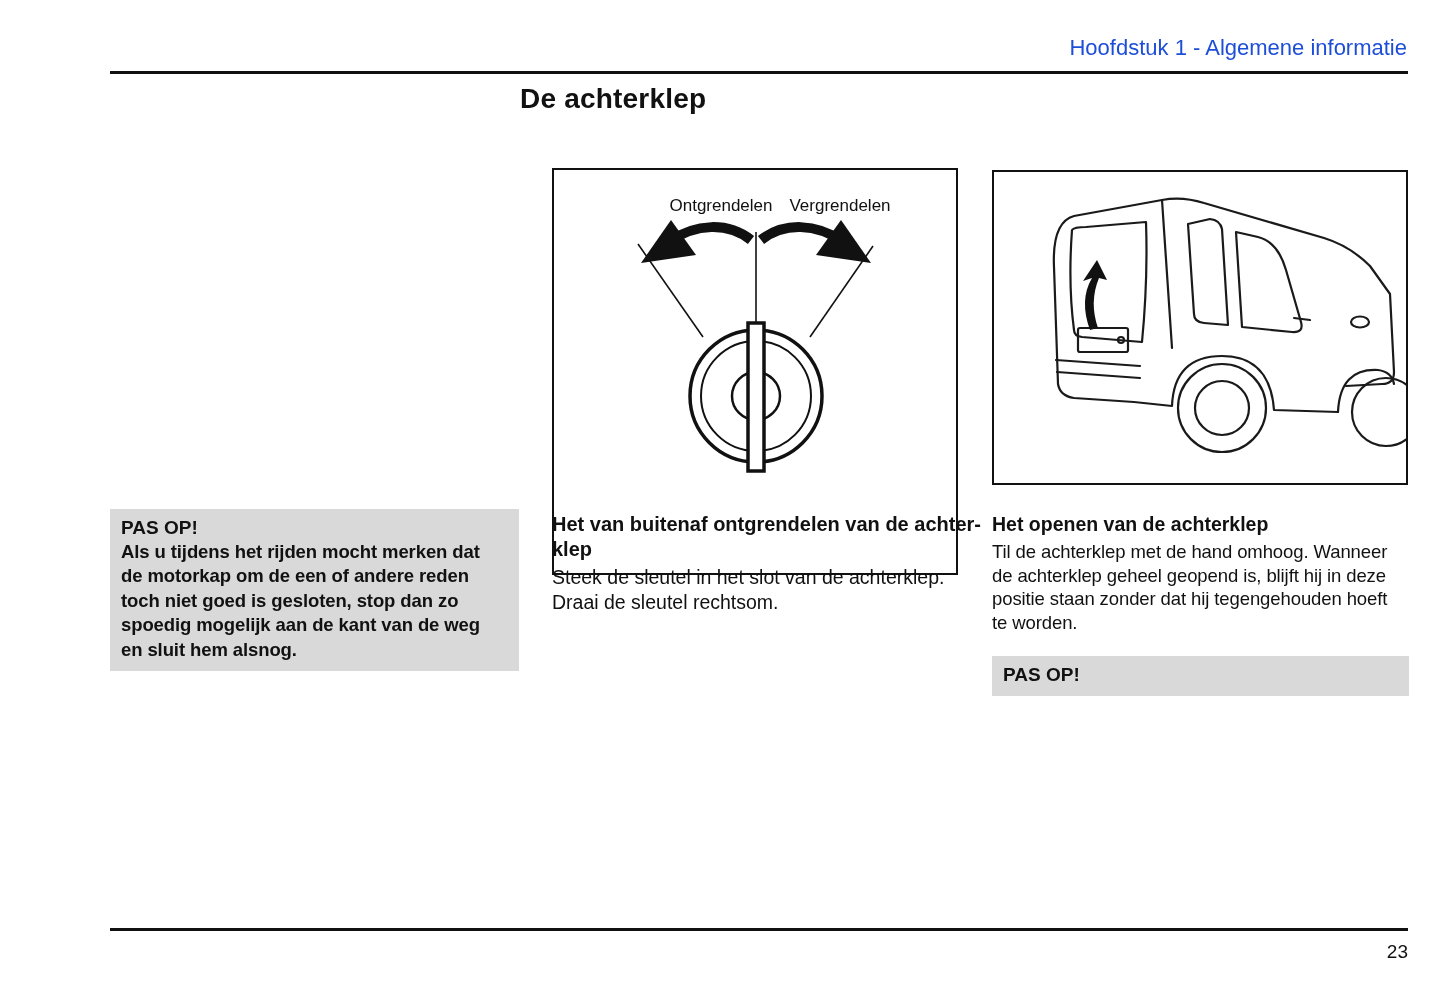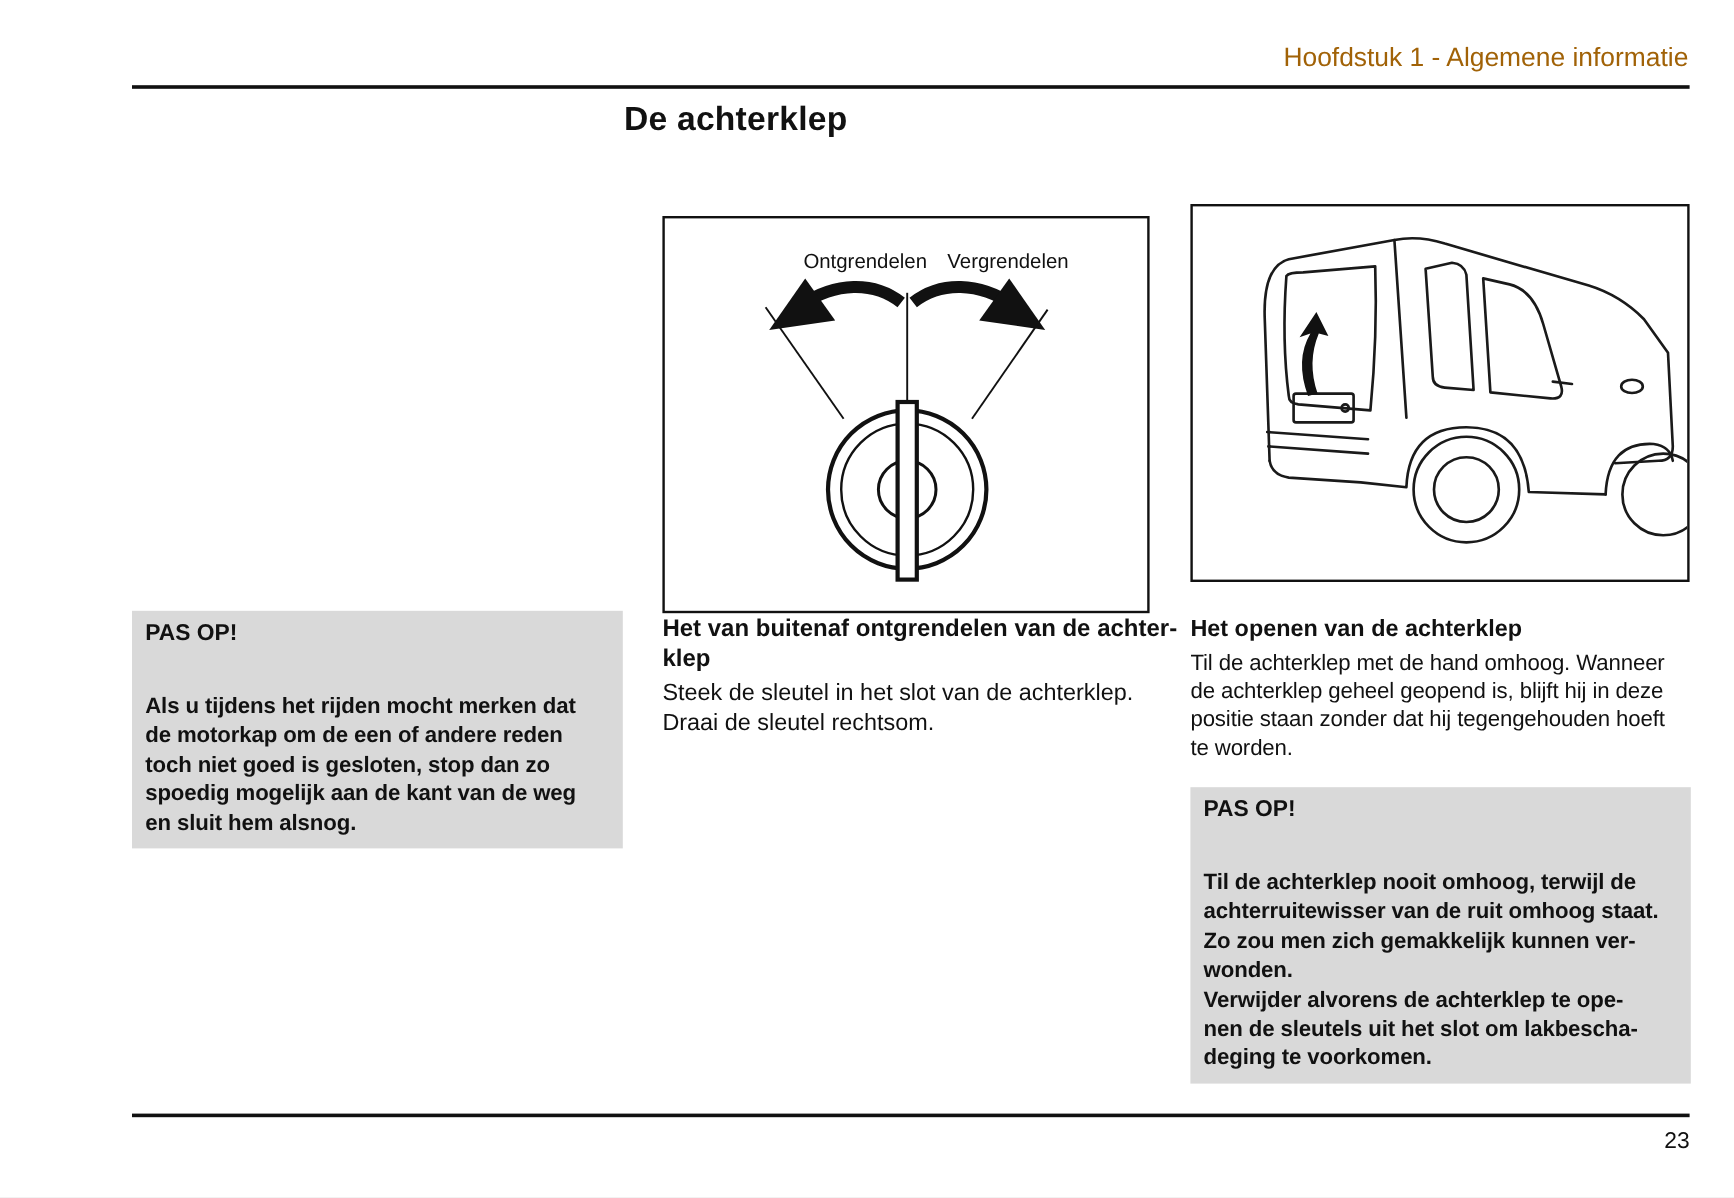--- a/index.html
+++ b/index.html
@@ -3,49 +3,49 @@
 <meta charset="utf-8">
 <style>
   * { margin:0; padding:0; box-sizing:border-box; }
   html,body { background:#e8e8e8; }
   body { font-family:"Liberation Sans", sans-serif; color:#111; }
   .page {
     position:relative; width:1445px; height:998px;
     background:#ffffff; overflow:hidden;
   }
   .abs { position:absolute; }
-  .chapter-header { font-size:22px; color:#a16207; white-space:nowrap; }
+  .chapter-header { font-size:22px; color:#1d4ed8; white-space:nowrap; }
   .rule { background:#111; }
   .page-title { font-size:28px; font-weight:bold; letter-spacing:0.2px; }
   .figure { border:2px solid #111; background:#fff; }
   .figure svg { display:block; }
   .col-heading { font-size:20px; font-weight:bold; line-height:25px; white-space:pre; }
   .col-body { font-size:19.5px; line-height:25px; white-space:pre; margin-top:3px; }
   .col-right .col-heading { font-size:19.5px; }
   .col-right .col-body { font-size:18.5px; line-height:23.5px; letter-spacing:-0.1px; }
   .warn {
     background:#d9d9d9;
     padding:7px 10px 9px 11px;
   }
   .warn-title { font-size:19px; font-weight:bold; line-height:24px; }
-  .warn-lines { font-size:18.5px; font-weight:bold; line-height:24.4px; white-space:pre; letter-spacing:-0.1px;margin-top:36px; }
+  .warn-lines { font-size:18.5px; font-weight:bold; line-height:24.4px; white-space:pre; letter-spacing:-0.1px; }
   .page-number { font-size:19px; }
   svg text { font-family:"Liberation Sans", sans-serif; }
 </style>
 </head>
 <body>
 
 <div class="page">
 
   <div class="abs chapter-header" style="right:38px; top:35px;">Hoofdstuk 1 - Algemene informatie</div>
   <div class="abs rule" style="left:110px; top:71px; width:1298px; height:3px;"></div>
 
   <div class="abs page-title" style="left:520px; top:83px;">De achterklep</div>
 
-  <div class="abs figure" style="left:552px; top:180px; width:406px; height:331px;">
+  <div class="abs figure" style="left:552px; top:168px; width:406px; height:407px;">
     <svg width="402" height="311" viewBox="0 0 402 311">
 
       <text x="167" y="41" font-size="17" text-anchor="middle" fill="#111">Ontgrendelen</text>
       <text x="286" y="41" font-size="17" text-anchor="middle" fill="#111">Vergrendelen</text>
 
       <g>
         <path d="M197,70 C174,52 142,53 114,72" stroke="#111" stroke-width="10" fill="none"></path>
         <polygon points="117,50 87,93 142,85" fill="#111"></polygon>
       </g>
       <g>
@@ -124,25 +124,18 @@
 
   <div class="abs" style="left:552px; top:512px; width:420px;">
     <div class="col-heading">Het van buitenaf ontgrendelen van de achter-
 klep</div>
     <div class="col-body">Steek de sleutel in het slot van de achterklep.
 Draai de sleutel rechtsom.</div>
   </div>
 
   <div class="abs warn" style="left:992px; top:656px; width:417px;">
     <div class="warn-title">PAS OP!</div>
-    <div class="warn-lines">Til de achterklep nooit omhoog, terwijl de
-achterruitewisser van de ruit omhoog staat.
-Zo zou men zich gemakkelijk kunnen ver-
-wonden.
-Verwijder alvorens de achterklep te ope-
-nen de sleutels uit het slot om lakbescha-
-deging te voorkomen.</div>
   </div>
 
   <div class="abs rule" style="left:110px; top:928px; width:1298px; height:2.5px;"></div>
   <div class="abs page-number" style="right:37px; top:941px;">23</div>
 
 </div>
 
 </body></html>

